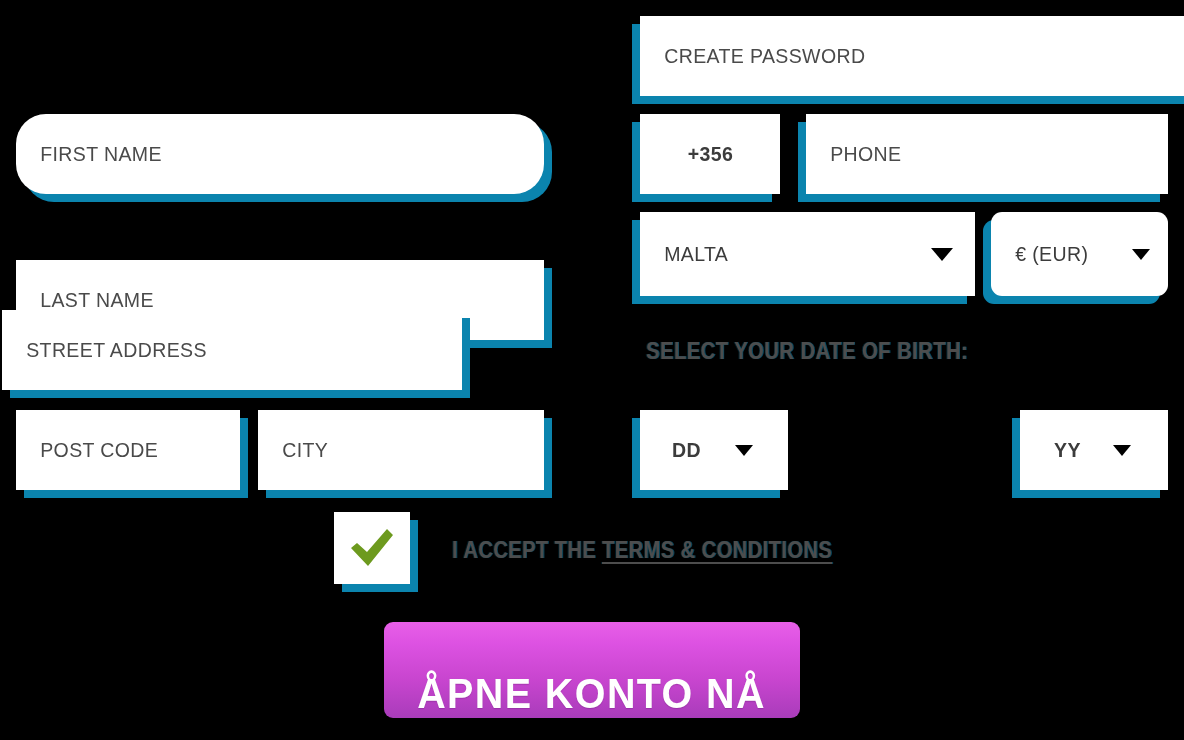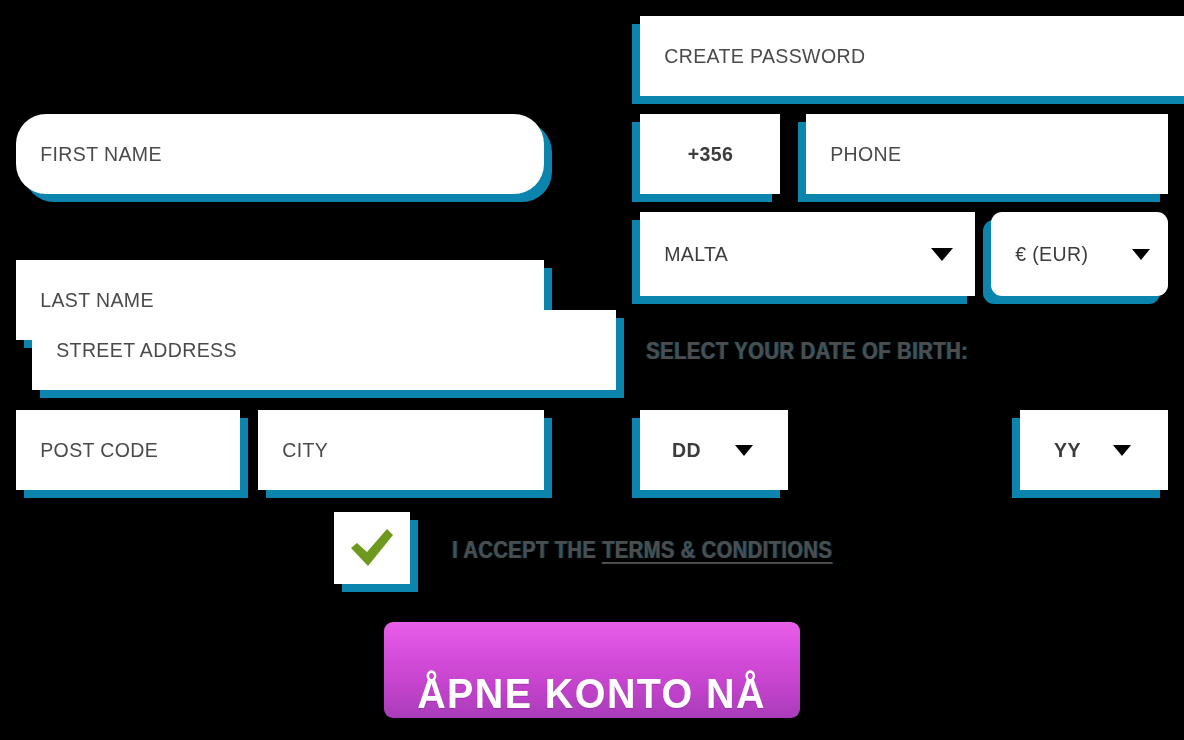--- a/index.html
+++ b/index.html
@@ -161,21 +161,21 @@
 
 
   <div class="fld sh-right pad-l" style="left:16px; top:114px; width:528px; height:80px;border-radius:30px;">
     <span class="ph">FIRST NAME</span>
   </div>
 
   <div class="fld sh-right pad-l" style="left:16px; top:212px; width:528px; height:80px;margin-top:48px;">
     <span class="ph">LAST NAME</span>
   </div>
 
-  <div class="fld sh-right pad-l" style="left:32px; top:310px; width:584px; height:80px;">
+  <div class="fld sh-right pad-l" style="left:2px; top:310px; width:460px; height:80px;">
     <span class="ph">STREET ADDRESS</span>
   </div>
 
   <div class="fld sh-right pad-l" style="left:16px; top:410px; width:224px; height:80px;">
     <span class="ph">POST CODE</span>
   </div>
 
   <div class="fld sh-right pad-l" style="left:258px; top:410px; width:286px; height:80px;">
     <span class="ph">CITY</span>
   </div>

